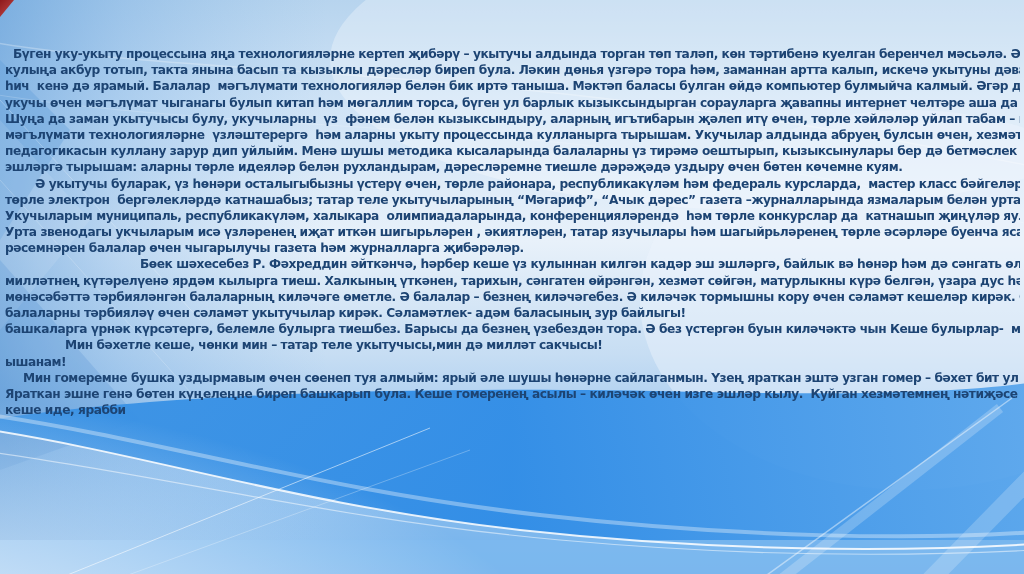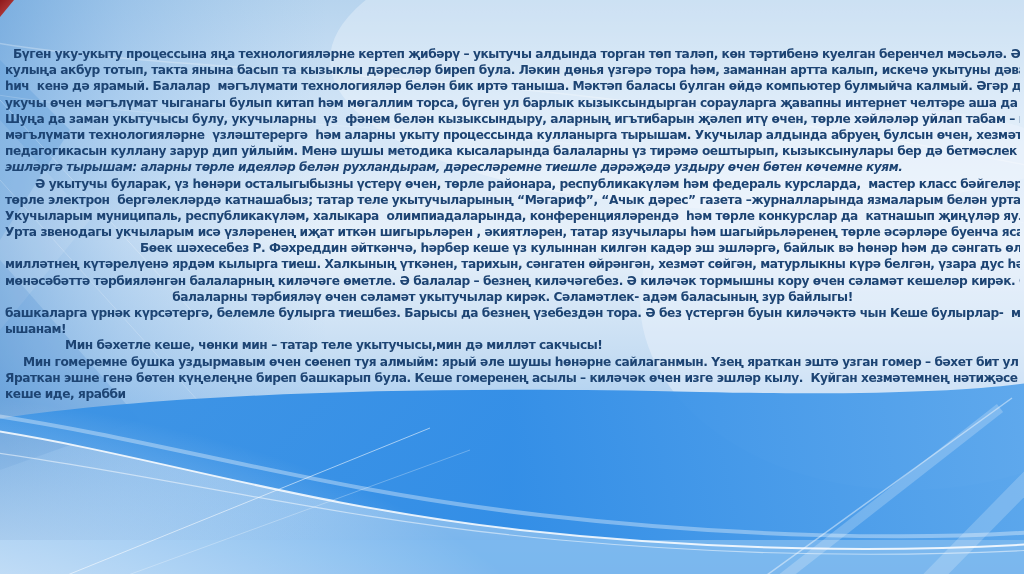--- a/index.html
+++ b/index.html
@@ -95,30 +95,31 @@
   <div class="corner-accent" style="background: linear-gradient(135deg, rgb(142, 26, 28), rgb(194, 74, 74));"></div>
 
   <div class="text-block" style="color: rgb(29, 68, 115);">
       <div class="text-line" style="padding-left: 8px;">Бүген уку-укыту процессына яңа технологияләрне кертеп җибәрү – укытучы алдында торган төп таләп, көн тәртибенә куелган беренчел мәсьәлә. Әлбәттә,</div>
       <div class="text-line" style="padding-left: 0px;">кулыңа акбур тотып, такта янына басып та кызыклы дәресләр биреп була. Ләкин дөнья үзгәрә тора һәм, заманнан артта калып, искечә укытуны дәвам  итәргә</div>
       <div class="text-line" style="padding-left: 0px;">һич  кенә дә ярамый. Балалар  мәгълүмати технологияләр белән бик иртә таныша. Мәктәп баласы булган өйдә компьютер булмыйча калмый. Әгәр дә элек</div>
       <div class="text-line" style="padding-left: 0px;">укучы өчен мәгълүмат чыганагы булып китап һәм мөгаллим торса, бүген ул барлык кызыксындырган сорауларга җавапны интернет челтәре аша да таба ала.</div>
       <div class="text-line" style="padding-left: 0px;">Шуңа да заман укытучысы булу, укучыларны  үз  фәнем белән кызыксындыру, аларның игътибарын җәлеп итү өчен, төрле хәйләләр уйлап табам – шул  ук</div>
       <div class="text-line" style="padding-left: 0px;">мәгълүмати технологияләрне  үзләштерергә  һәм аларны укыту процессында кулланырга тырышам. Укучылар алдында абруең булсын өчен, хезмәттәшлек</div>
       <div class="text-line" style="padding-left: 0px;">педагогикасын куллану зарур дип уйлыйм. Менә шушы методика кысаларында балаларны үз тирәмә оештырып, кызыксынулары бер дә бетмәслек итеп</div>
-      <div class="text-line" style="padding-left: 0px; font-style: italic;">эшләргә тырышам: аларны төрле идеяләр белән рухландырам, дәресләремне тиешле дәрәҗәдә уздыру өчен бөтен көчемне куям.</div>
+      <div class="text-line" style="padding-left: 0px;">эшләргә тырышам: аларны төрле идеяләр белән рухландырам, дәресләремне тиешле дәрәҗәдә уздыру өчен бөтен көчемне куям.</div>
       <div class="text-line" style="padding-left: 30px;">Ә укытучы буларак, үз һөнәри осталыгыбызны үстерү өчен, төрле районара, республикакүләм һәм федераль курсларда,  мастер класс бәйгеләрендә,</div>
       <div class="text-line" style="padding-left: 0px;">төрле электрон  бергәлекләрдә катнашабыз; татар теле укытучыларының “Мәгариф”, “Ачык дәрес” газета –журналларында язмаларым белән уртаклашам.</div>
       <div class="text-line" style="padding-left: 0px;">Укучыларым муниципаль, республикакүләм, халыкара  олимпиадаларында, конференцияләрендә  һәм төрле конкурслар да  катнашып җиңүләр яулады.</div>
       <div class="text-line" style="padding-left: 0px;">Урта звенодагы укчыларым исә үзләренең иҗат иткән шигырьләрен , әкиятләрен, татар язучылары һәм шагыйрьләренең төрле әсәрләре буенча ясалган</div>
+      <div class="text-line" style="padding-left: 0px;">рәсемнәрен балалар өчен чыгарылучы газета һәм журналларга җибәрәләр.</div>
       <div class="text-line" style="padding-left: 135px;">Бөек шәхесебез Р. Фәхреддин әйткәнчә, һәрбер кеше үз кулыннан килгән кадәр эш эшләргә, байлык вә һөнәр һәм дә сәнгать өлкәләрендә</div>
       <div class="text-line" style="padding-left: 0px;">милләтнең күтәрелүенә ярдәм кылырга тиеш. Халкының үткәнен, тарихын, сәнгатен өйрәнгән, хезмәт сөйгән, матурлыкны күрә белгән, үзара дус һәм тату</div>
       <div class="text-line" style="padding-left: 0px;">мөнәсәбәттә тәрбияләнгән балаларның киләчәге өметле. Ә балалар – безнең киләчәгебез. Ә киләчәк тормышны кору өчен сәламәт кешеләр кирәк. Сәламәт</div>
-      <div class="text-line" style="padding-left: 0px; text-align: center;">балаларны тәрбияләү өчен сәламәт укытучылар кирәк. Сәламәтлек- адәм баласының зур байлыгы!</div>
+      <div class="text-line" style="padding-left: 0px;">балаларны тәрбияләү өчен сәламәт укытучылар кирәк. Сәламәтлек- адәм баласының зур байлыгы!</div>
       <div class="text-line" style="padding-left: 0px;">башкаларга үрнәк күрсәтергә, белемле булырга тиешбез. Барысы да безнең үзебездән тора. Ә без үстергән буын киләчәктә чын Кеше булырлар-  мин моңа</div>
+      <div class="text-line" style="padding-left: 60px;">Мин бәхетле кеше, чөнки мин – татар теле укытучысы,мин дә милләт сакчысы!</div>
       <div class="text-line" style="padding-left: 0px;">ышанам!</div>
-      <div class="text-line" style="padding-left: 60px;">Мин бәхетле кеше, чөнки мин – татар теле укытучысы,мин дә милләт сакчысы!</div>
       <div class="text-line" style="padding-left: 18px;">Мин гомеремне бушка уздырмавым өчен сөенеп туя алмыйм: ярый әле шушы һөнәрне сайлаганмын. Үзең яраткан эштә узган гомер – бәхет бит ул!</div>
       <div class="text-line" style="padding-left: 0px;">Яраткан эшне генә бөтен күңелеңне биреп башкарып була. Кеше гомеренең асылы – киләчәк өчен изге эшләр кылу.  Куйган хезмәтемнең нәтиҗәсе гел булып</div>
       <div class="text-line" style="padding-left: 0px;">кеше иде, ярабби</div>
     </div>
 
 </div>
 
 </body></html>

